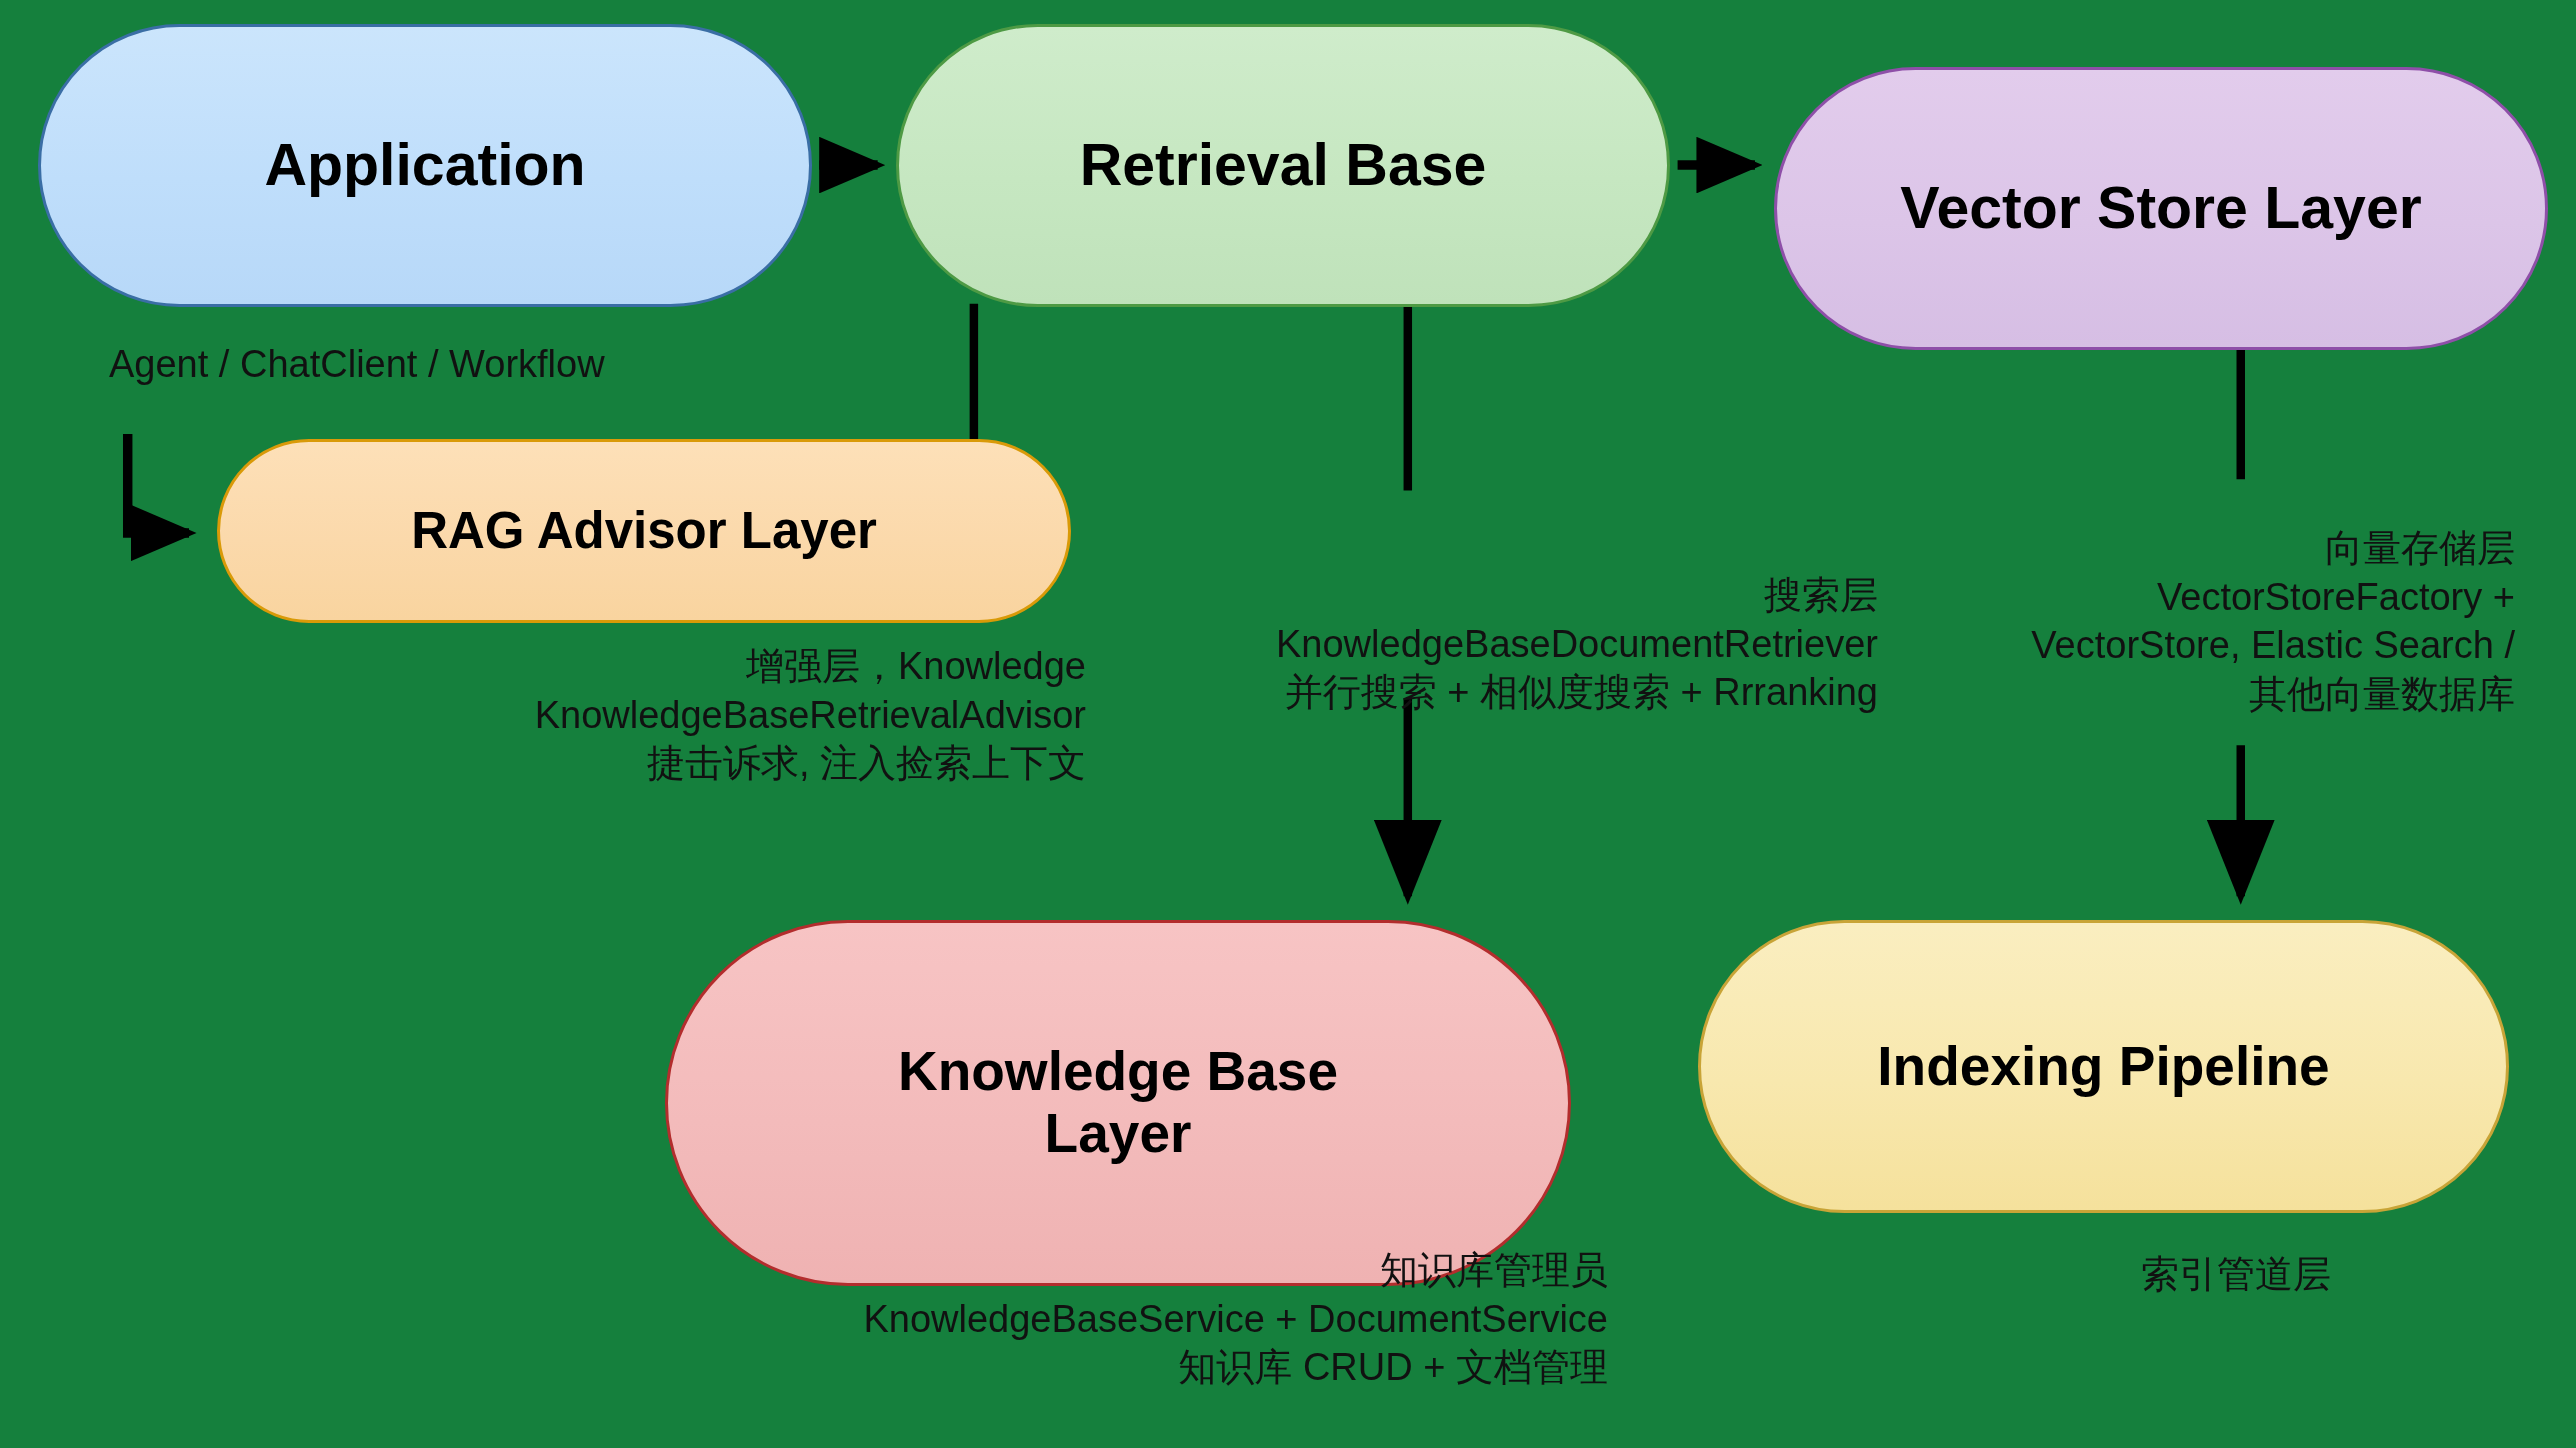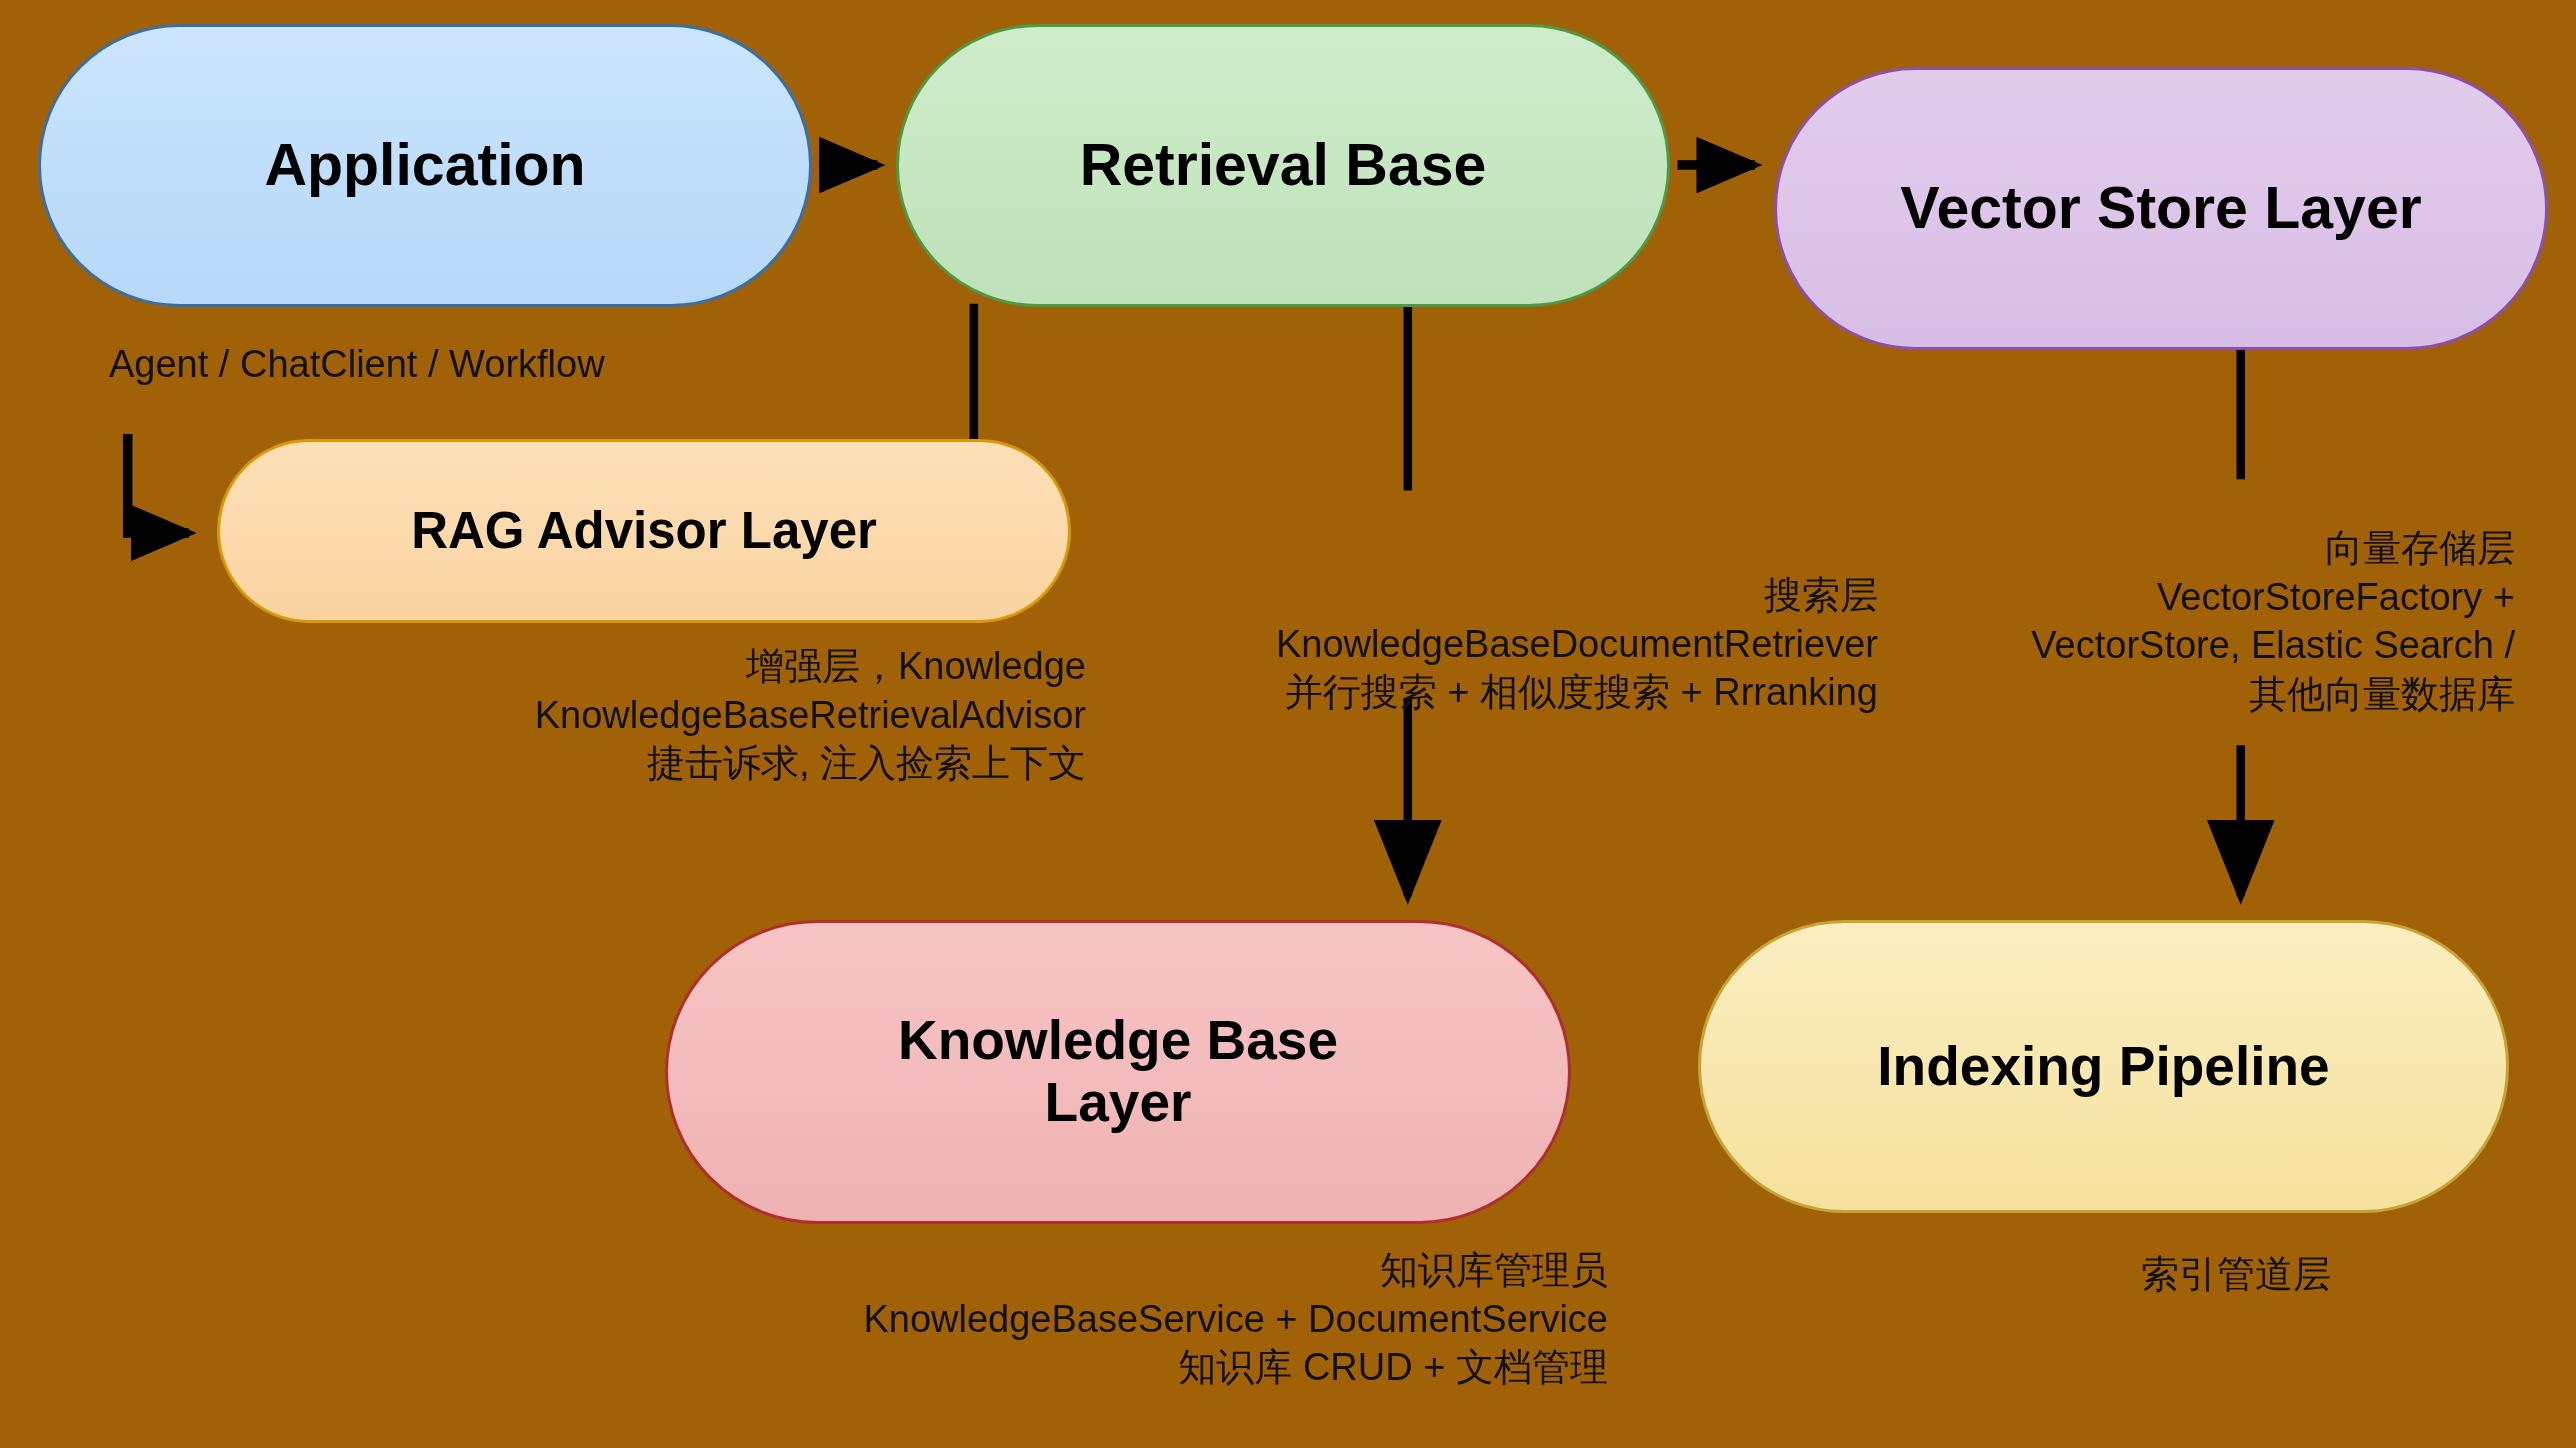--- a/index.html
+++ b/index.html
@@ -8,21 +8,21 @@
     padding: 0;
     background: #ffffff;
   }
   body {
     font-family: "Liberation Sans", "DejaVu Sans", sans-serif;
   }
   #canvas {
     position: relative;
     width: 2576px;
     height: 1448px;
-    background: #a16207;
+    background: #15803d;
     overflow: hidden;
   }
   .node {
     position: absolute;
     box-sizing: border-box;
     display: flex;
     align-items: center;
     justify-content: center;
     text-align: center;
     font-weight: bold;
@@ -57,21 +57,21 @@
     font-size: 59px;
     margin-top: 43px;
   }
   .node-ragadvisor {
     left: 217px; top: 439px; width: 854px; height: 184px;
     background: linear-gradient(180deg, #fde0b8 0%, #fbd9ab 55%, #f9d49f 100%);
     border-color: #d99a08;
     font-size: 51px;
   }
   .node-knowledgebase {
-    left: 665px; top: 920px; width: 906px; height: 304px;
+    left: 665px; top: 920px; width: 906px; height: 366px;
     background: linear-gradient(180deg, #f7c4c4 0%, #f3bbbb 55%, #efb2b2 100%);
     border-color: #b32d2d;
     font-size: 55px;
   }
   .node-indexing {
     left: 1698px; top: 920px; width: 811px; height: 293px;
     background: linear-gradient(180deg, #faeec0 0%, #f8e8ae 55%, #f5e19c 100%);
     border-color: #c8a437;
     font-size: 55px;
   }

